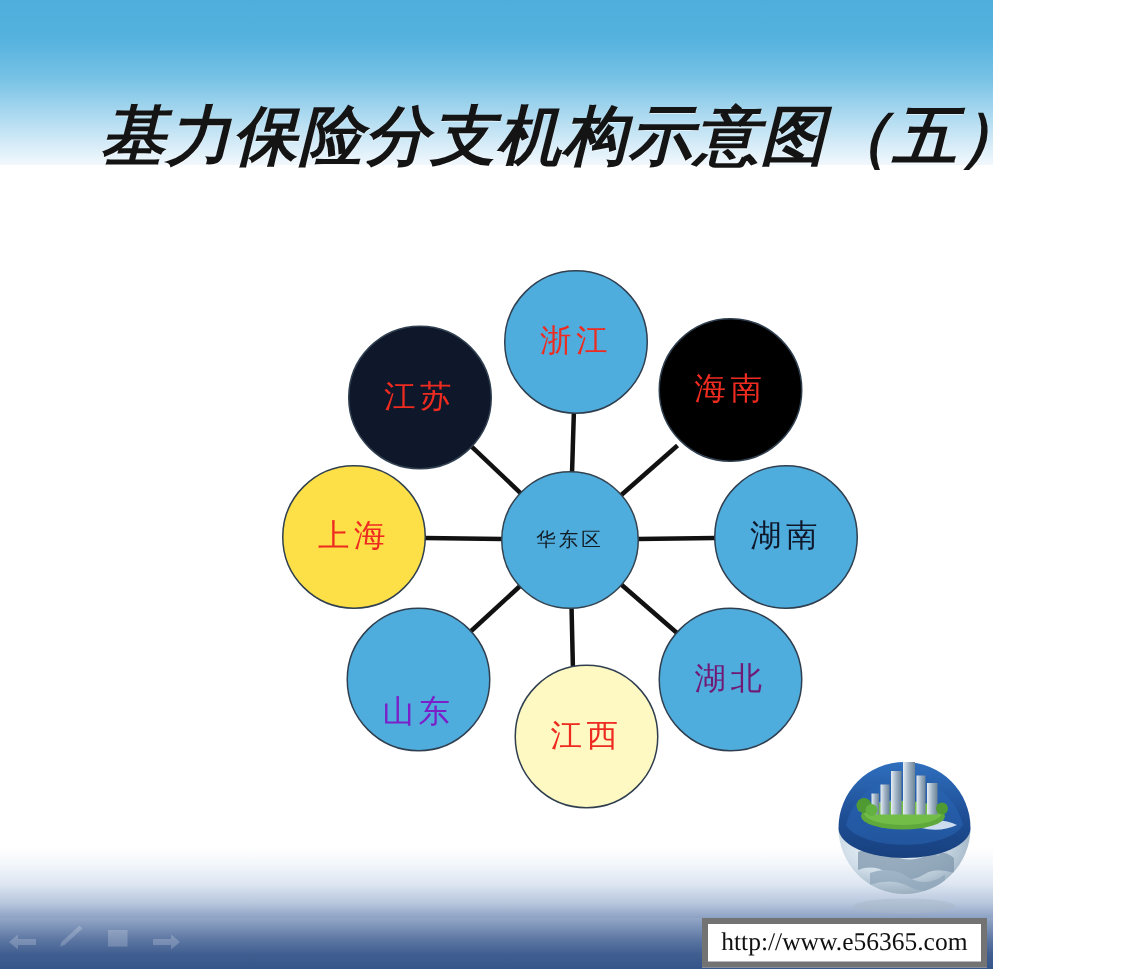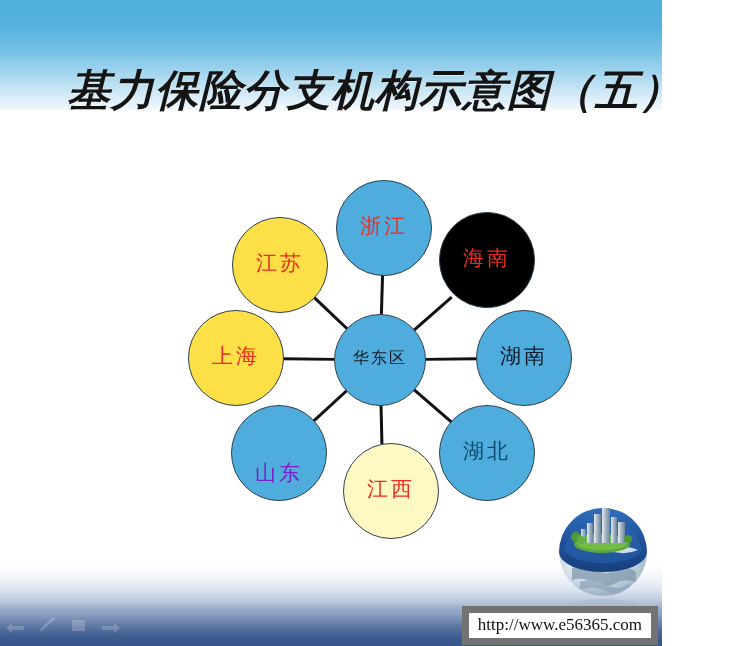--- a/index.html
+++ b/index.html
@@ -50,44 +50,44 @@
   
   .diagram{position:absolute;left:0;top:0;width:750px;height:646px;}
   .edges{position:absolute;left:0;top:0;width:750px;height:646px;}
 
   .node{
     position:absolute;border-radius:50%;
     background:#4FADDE;
     border:1.6px solid #2F3F4F;
     display:flex;align-items:center;justify-content:center;
     box-sizing:border-box;
-    font-family:Liberation Mono, monospace;
+    font-family:Liberation Sans, sans-serif;
     line-height:1;
   }
   .node span{
     display:block;letter-spacing:3px;white-space:nowrap;
     transform:translateY(-1px);
   }
   .node-hub{
     width:92px;height:92px;
     border-color:#33434F;
   }
   .node-hub span{
-    color:#121A22;font-size:16px;letter-spacing:2px;
+    color:#121A22;font-size:13px;letter-spacing:2px;
   }
   .node-sat{width:96px;height:96px;}
   .node-sat span{font-size:21px;font-weight:500;}
 
   
   .globe{
     position:absolute;right:6px;bottom:36px;width:106px;height:104px;
   }
   .url-box{
     position:absolute;right:4px;bottom:1px;
-    background:#ffffff;border:7px solid #737373;
+    background:#ffffff;border:4px solid #737373;
     padding:2px 9px 3px 9px;
     font-family:"Liberation Serif","DejaVu Serif",serif;
     font-size:17px;color:#101010;white-space:nowrap;
   }
 </style>
 </head>
 <body>
 
 <div id="stage">
 
@@ -130,32 +130,32 @@
         <div class="node node-sat" style="width: 96px; height: 96px; left: 336px; top: 180px; background: rgb(79, 173, 222);">
           <span style="color: rgb(238, 43, 32);">浙江</span>
         </div>
         <div class="node node-sat" style="width: 96px; height: 96px; left: 439px; top: 212px; background: #000000;">
           <span style="color: rgb(238, 43, 32);">海南</span>
         </div>
         <div class="node node-sat" style="width: 96px; height: 96px; left: 476px; top: 310px; background: rgb(79, 173, 222);">
           <span style="color: #0f172a;">湖南</span>
         </div>
         <div class="node node-sat" style="width: 96px; height: 96px; left: 439px; top: 405px; background: rgb(79, 173, 222);">
-          <span style="color: #0c4a6e;">湖北</span>
+          <span style="color: #701a75;">湖北</span>
         </div>
         <div class="node node-sat" style="width: 96px; height: 96px; left: 343px; top: 443px; background: #fef9c3;">
           <span style="color: rgb(238, 43, 32);">江西</span>
         </div>
         <div class="node node-sat" style="width: 96px; height: 96px; left: 231px; top: 405px; background: rgb(79, 173, 222);">
           <span style="color: rgb(123, 32, 200); margin-top: 44px;">山东</span>
         </div>
         <div class="node node-sat" style="width: 96px; height: 96px; left: 188px; top: 310px; background: #fde047;">
           <span style="color: rgb(238, 43, 32);">上海</span>
         </div>
-        <div class="node node-sat" style="width: 96px; height: 96px; left: 232px; top: 217px; background: #fde047;">
+        <div class="node node-sat" style="width: 96px; height: 96px; left: 232px; top: 217px; background: #0f172a;">
           <span style="color: rgb(238, 43, 32);">江苏</span>
         </div>
         <div class="node node-hub" style="width: 92px; height: 92px; left: 334px; top: 314px; background: rgb(79, 173, 222);">
           <span style="color: rgb(18, 26, 34);">华东区</span>
         </div>
       </div>
   </div>
 
   <svg class="globe" viewBox="0 0 106 104">
     <defs>

